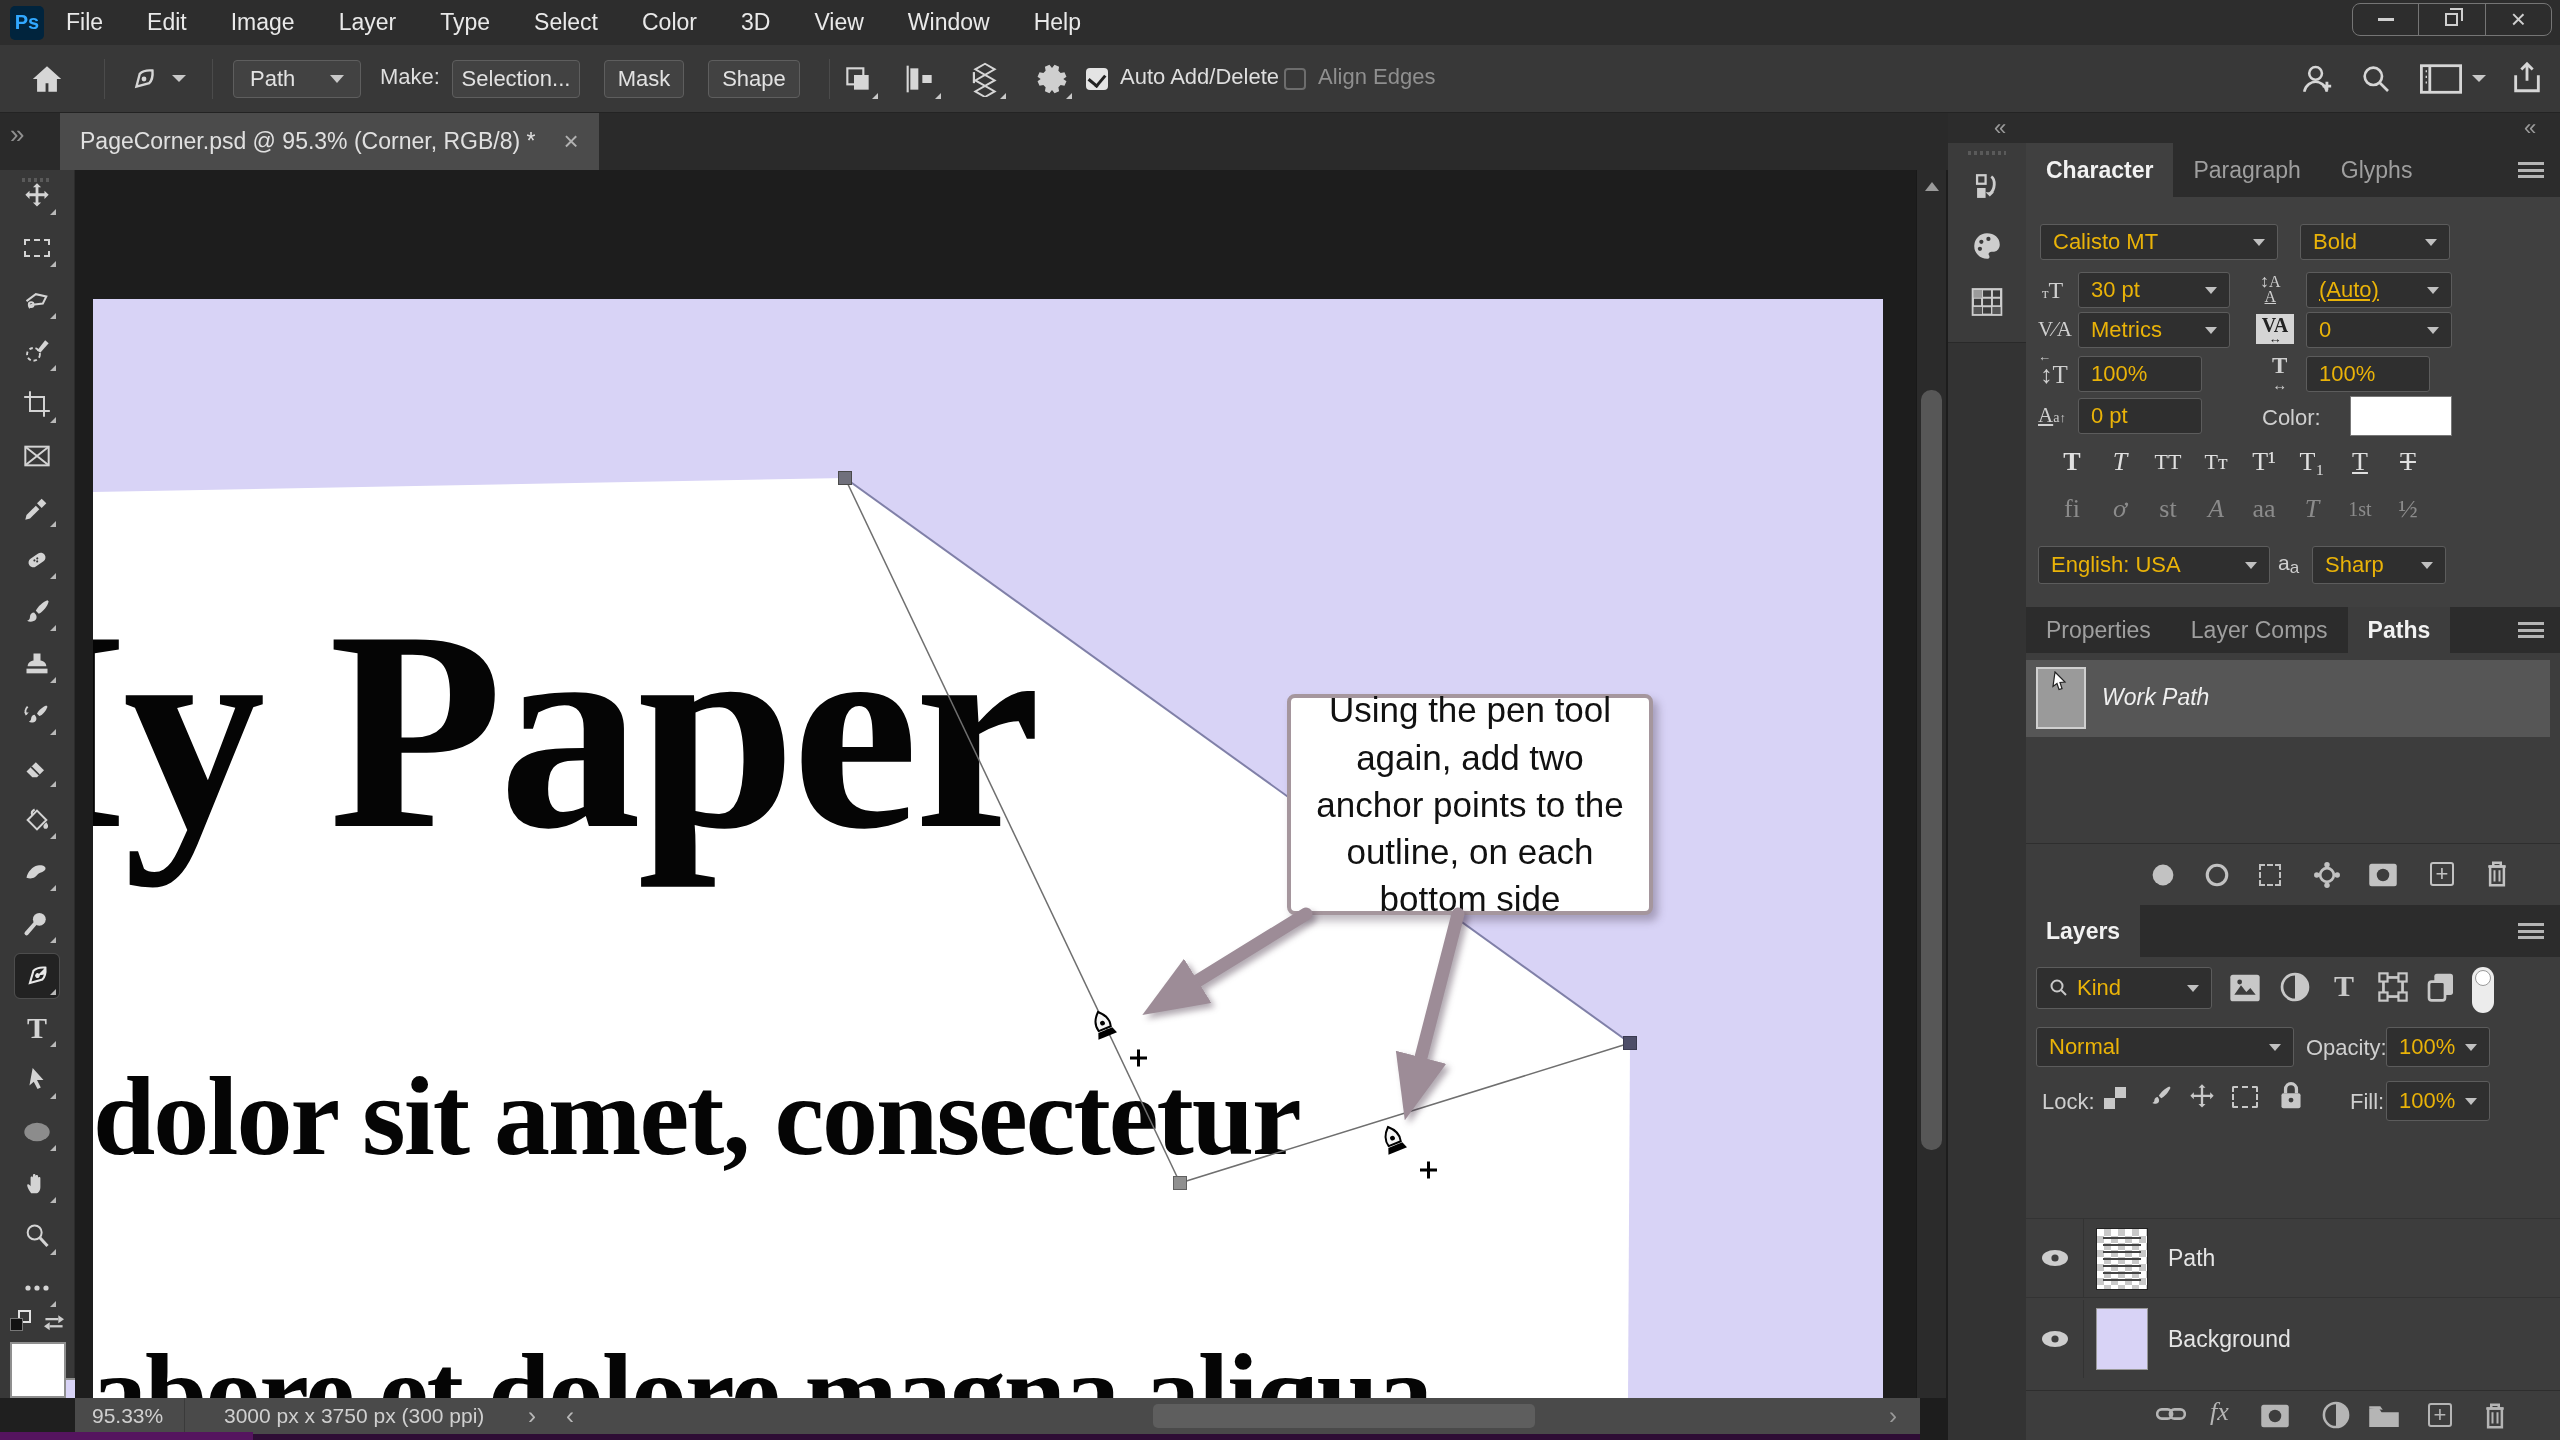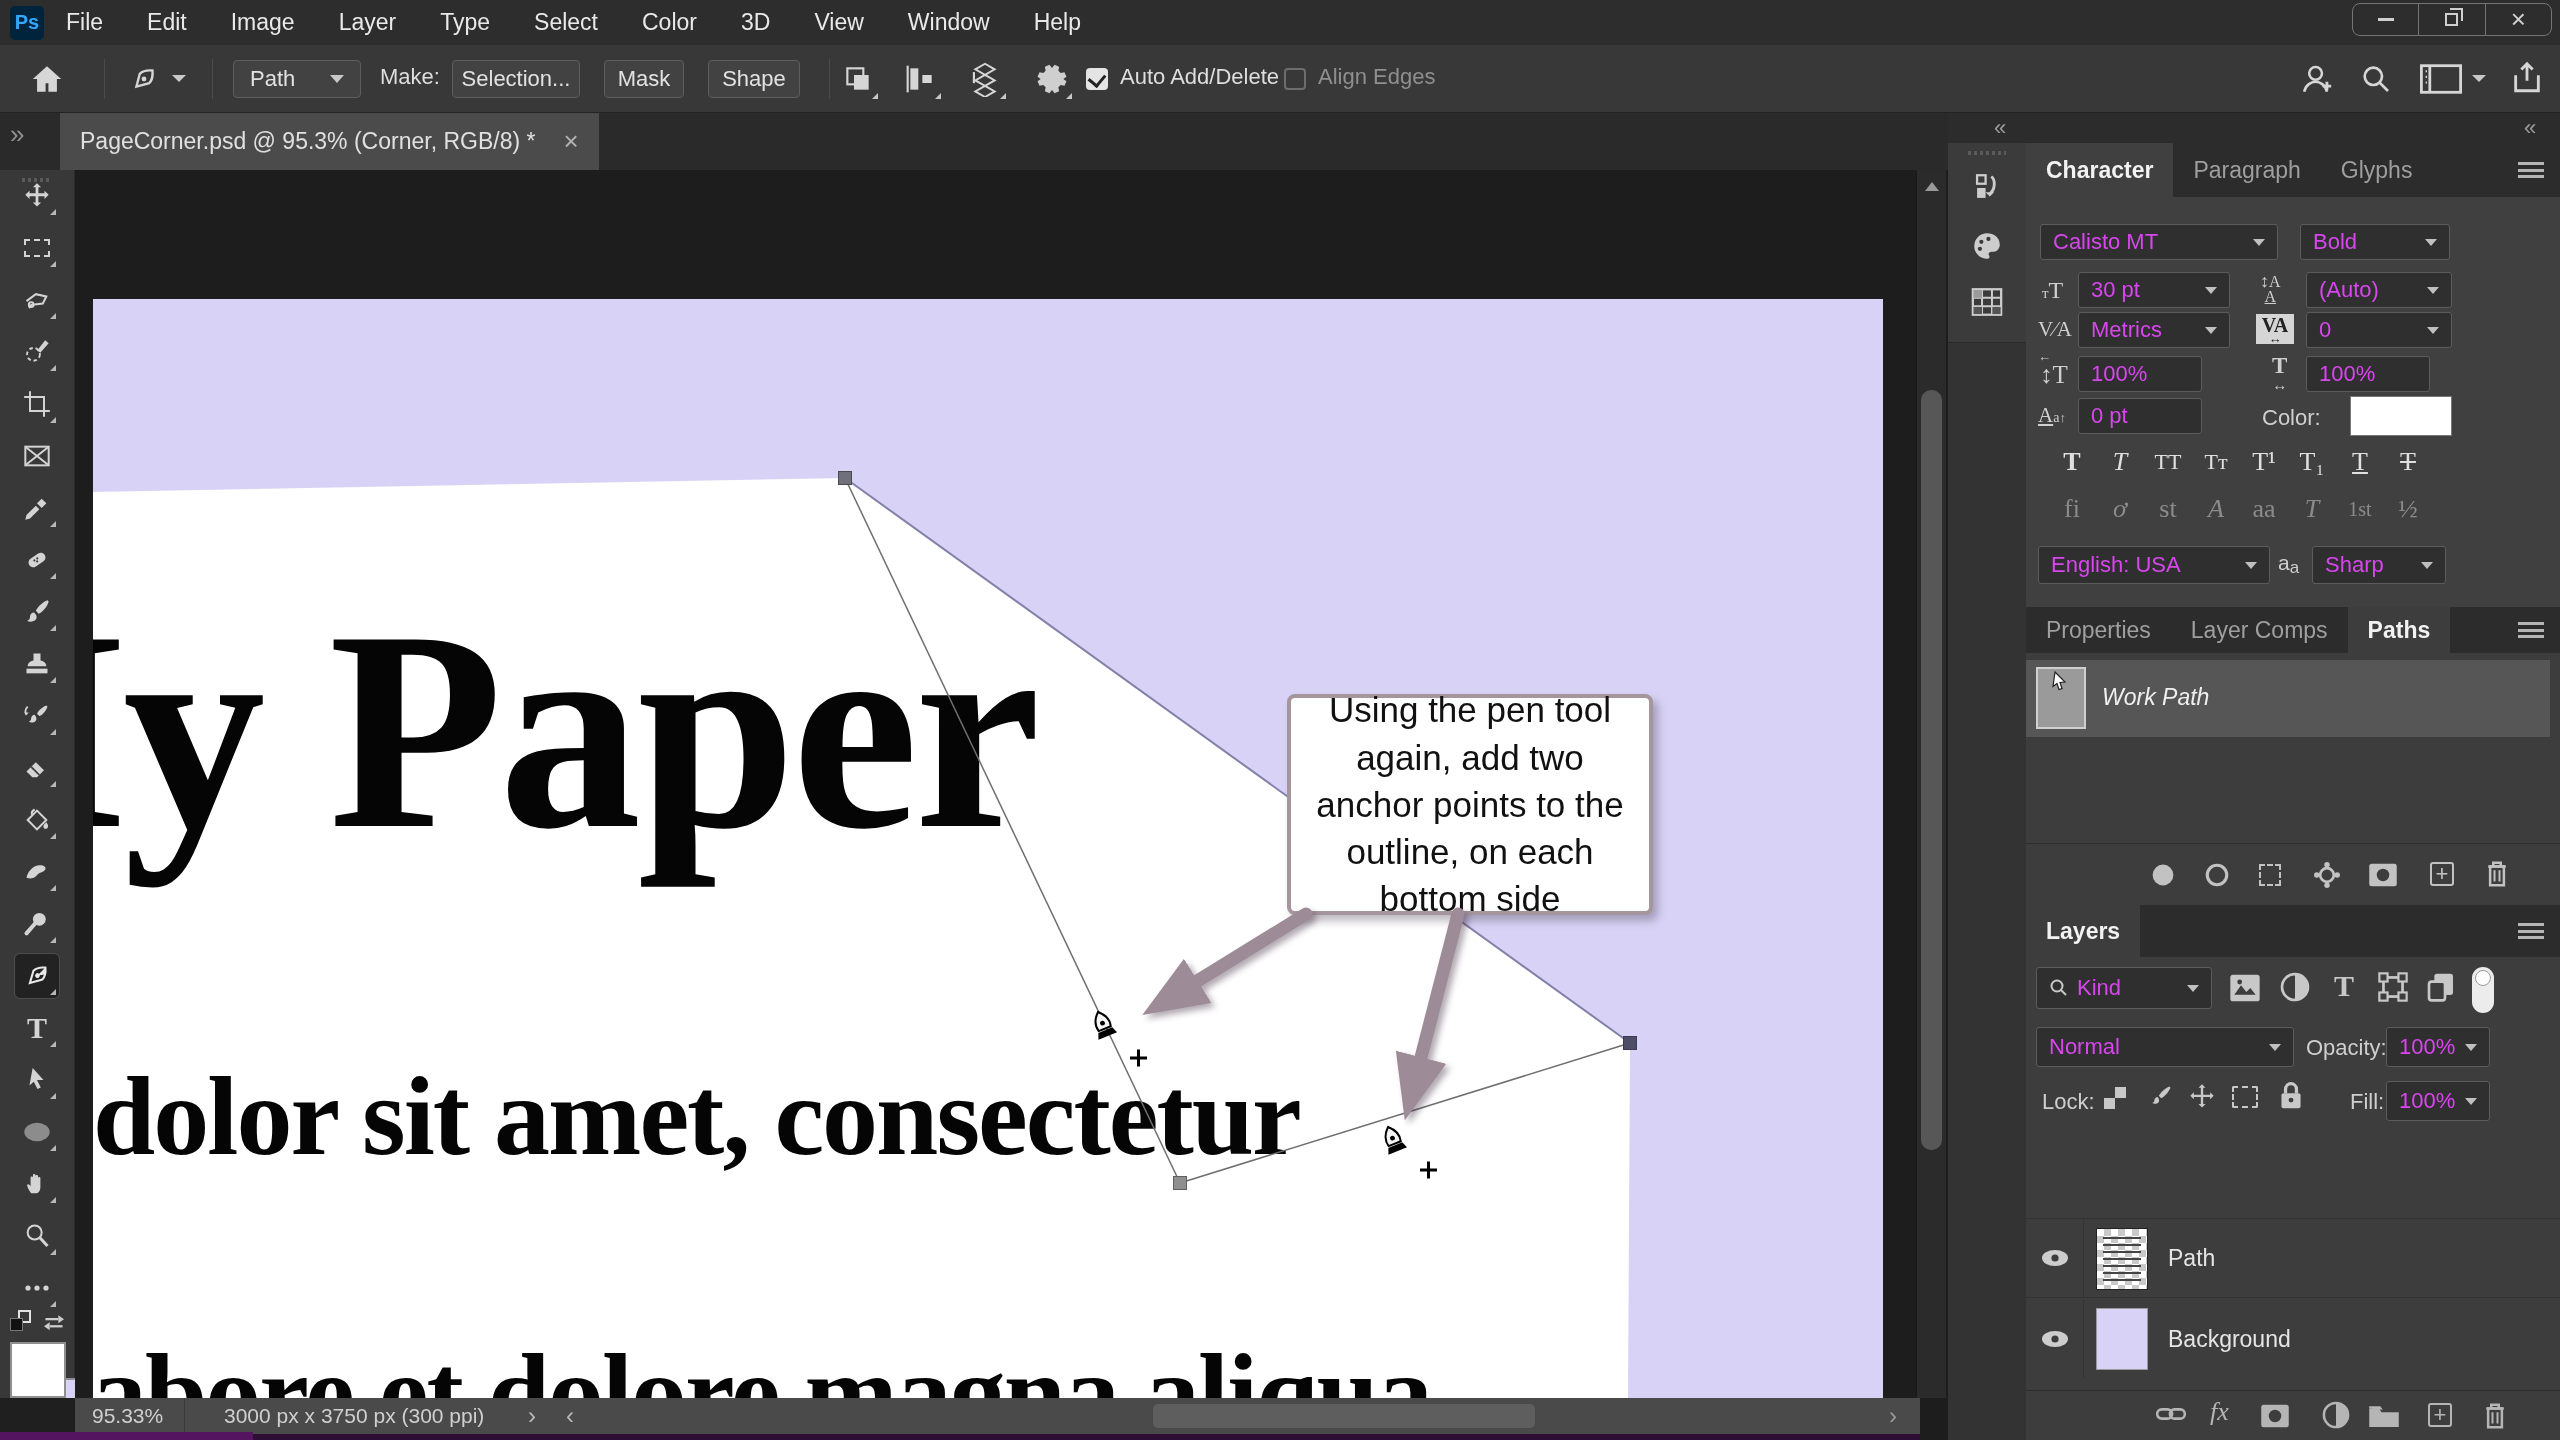--- a/index.html
+++ b/index.html
@@ -49,21 +49,21 @@
   
   #panelstrip { left:1948px; top:113px; width:612px; height:30px; background:#2c2c2c; color:#9a9a9a; }
   #iconcol { left:1948px; top:143px; width:78px; height:1297px; background:#333333; }
   #iconcolbox { position:absolute; left:0; top:0; width:78px; height:200px; background:#3b3b3b; border-bottom:1px solid #292929; }
   .panel { background:#404040; }
   .ptabrow { background:#2c2c2c; display:flex; font-size:23px; color:#9f9f9f; position:relative; }
   .ptab { padding:0 20px; display:flex; align-items:center; }
   .ptab.active { color:#f2f2f2; font-weight:bold; }
   .burger { position:absolute; right:16px; top:50%; margin-top:-8px; width:26px; height:16px; border-top:3px solid #b5b5b5; border-bottom:3px solid #b5b5b5; }
   .burger:before { content:''; display:block; margin-top:4px; height:3px; background:#b5b5b5; }
-  .field { position:absolute; background:#2f2f2f; border:1px solid #5c5c5c; border-radius:3px; color:#d946ef; display:flex; align-items:center; padding:0 12px; font-size:22px; }
+  .field { position:absolute; background:#2f2f2f; border:1px solid #5c5c5c; border-radius:3px; color:#eab308; display:flex; align-items:center; padding:0 12px; font-size:22px; }
   .field .fchev { margin-left:auto; width:0; height:0; border-left:6px solid transparent; border-right:6px solid transparent; border-top:7px solid #c0c0c0; }
   .cicon { position:absolute; color:#cfcfcf; font-size:24px; font-family:"Liberation Serif","DejaVu Serif",serif; }
   .stybtn { position:absolute; width:40px; height:34px; display:flex; align-items:center; justify-content:center; font-family:"Liberation Serif","DejaVu Serif",serif; font-size:26px; color:#e0e0e0; }
   .otbtn { position:absolute; width:40px; height:34px; display:flex; align-items:center; justify-content:center; font-family:"Liberation Serif","DejaVu Serif",serif; font-size:26px; color:#8b8b8b; }
   .checker { background-color:#fff; background-image:linear-gradient(45deg,#c9c9c9 25%,transparent 25%,transparent 75%,#c9c9c9 75%),linear-gradient(45deg,#c9c9c9 25%,transparent 25%,transparent 75%,#c9c9c9 75%); background-size:14px 14px; background-position:0 0,7px 7px; }
   .eyecell { position:absolute; left:0; top:0; width:58px; height:100%; border-right:1px solid #333; display:flex; align-items:center; justify-content:center; }
   .lrow { position:absolute; left:0; width:534px; }
   .lname { position:absolute; left:142px; top:50%; transform:translateY(-50%); font-size:23px; color:#e5e5e5; }
 
   
@@ -426,21 +426,21 @@
       <span>Bold</span>
       <span class="fchev"></span>
     </div>
 
   <div class="cicon" style="left:16px;top:134px;"><span style="font-size:15px;">т</span>T</div>
   <div class="field" style="left:52px;top:129px;width:152px;height:36px;">
       <span>30 pt</span>
       <span class="fchev"></span>
     </div>
   <div class="cicon" style="left:234px;top:131px;font-size:18px;line-height:.8;text-align:center;">↕<span style="font-size:16px;">A</span><br><span style="font-size:16px;text-decoration:underline;">A</span></div>
-  <div class="field" style="left:280px;top:129px;width:146px;height:36px;">
+  <div class="field" style="left:280px;top:129px;width:146px;height:36px;text-decoration:underline;">
       <span>(Auto)</span>
       <span class="fchev"></span>
     </div>
 
   <div class="cicon" style="left:12px;top:174px;font-size:21px;">V⁄A<br><span style="font-size:13px;">←</span></div>
   <div class="field" style="left:52px;top:169px;width:152px;height:36px;">
       <span>Metrics</span>
       <span class="fchev"></span>
     </div>
   <div class="abs" style="left:230px;top:171px;width:38px;height:30px;background:#d5d5d5;color:#222;font-weight:bold;font-size:20px;text-align:center;font-family:'Liberation Serif',serif;">VA<div style="font-size:13px;line-height:4px;color:#222;">↔</div></div>

